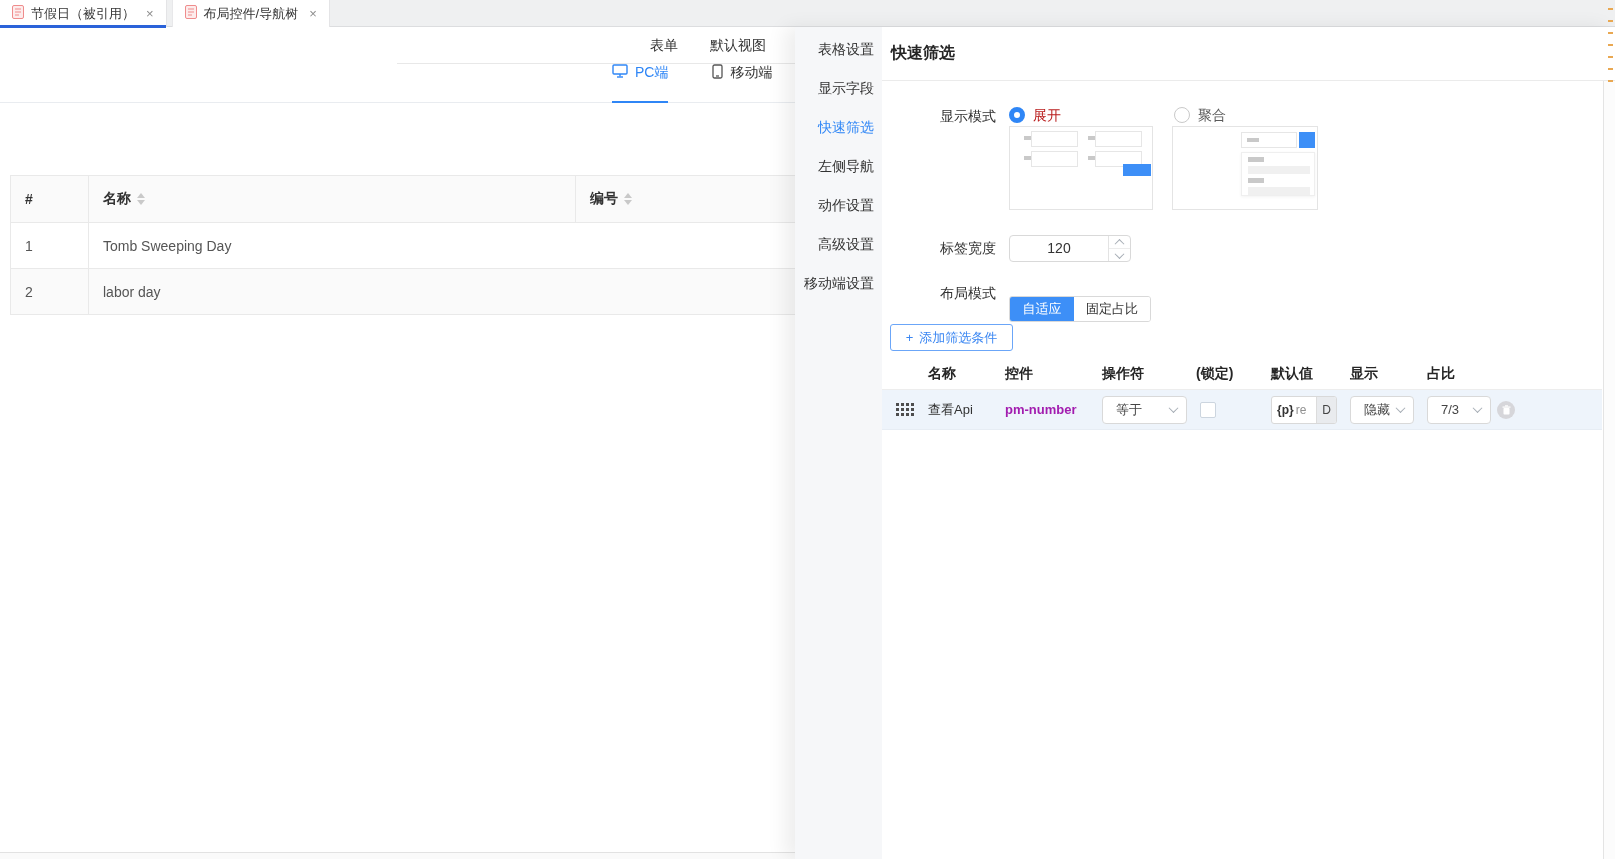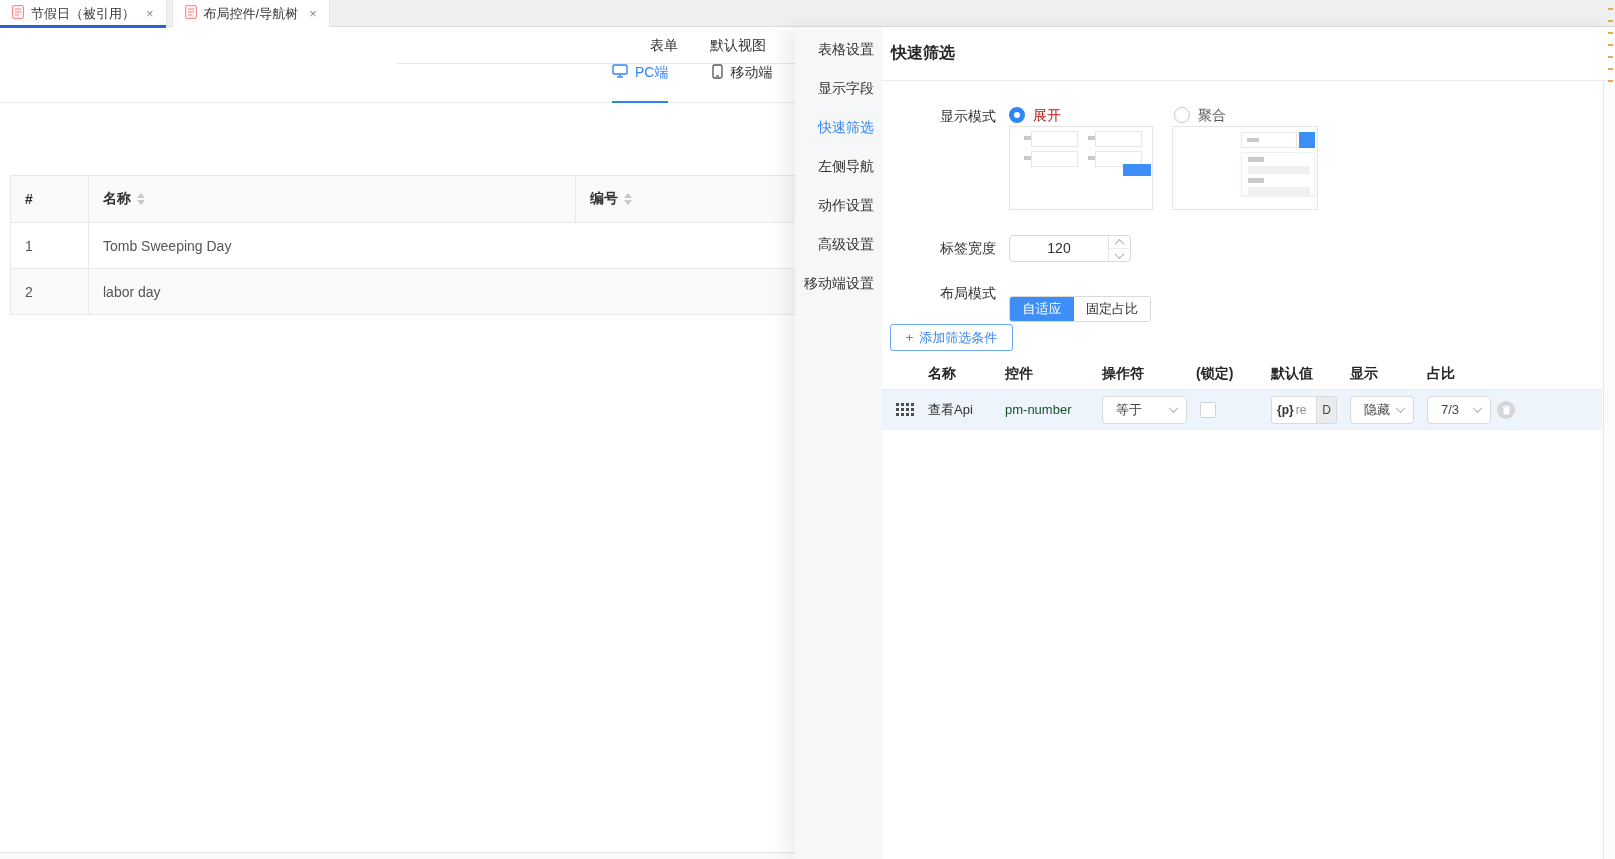--- a/index.html
+++ b/index.html
@@ -105,21 +105,21 @@
   .fcol-control { width:97px; flex:none; }
   .fcol-operator { width:94px; flex:none; }
   .fcol-locked { width:62px; flex:none; }
   .fcol-default { width:79px; flex:none;margin-left:13px; }
   .fcol-display { width:77px; flex:none; }
   .fcol-ratio { width:70px; flex:none; }
   .fcol-actions { width:34px; flex:none; }
   .drag-grid { display:grid; grid-template-columns:repeat(4,3px); gap:2px; cursor:grab; width:18px; }
   .drag-grid i { width:3px; height:3px; background:#4d4d4d; }
   .ft-name { font-size:13px; color:#333; }
-  .ft-control { font-size:13px; color:#14532d; }
+  .ft-control { font-size:13px; color:#a21caf;font-weight:bold; }
   .select { height:28px; border:1px solid #d9d9d9; border-radius:4px; background:#fff;
     display:flex; align-items:center; justify-content:space-between; padding:0 9px 0 13px;
     font-size:13px; color:#444; cursor:pointer; }
   .sel-op { width:85px; }
   .sel-sm { width:64px; }
   .checkbox { width:16px; height:16px; border:1px solid #ccd5df; border-radius:2px; background:#fff; margin-left:4px; cursor:pointer; }
   .def-group { width:66px; height:28px; border:1px solid #d9d9d9; border-radius:3px; background:#fff;
     display:flex; align-items:center; overflow:hidden; cursor:text; }
   .def-prefix { font-size:12px; font-weight:700; color:#333; padding:0 2px 0 5px; }
   .def-text { font-size:12px; color:#909090; flex:1; }

